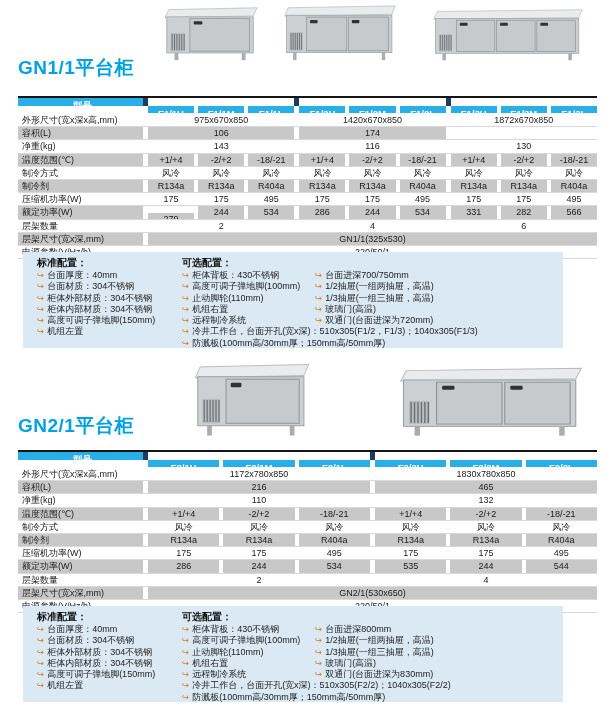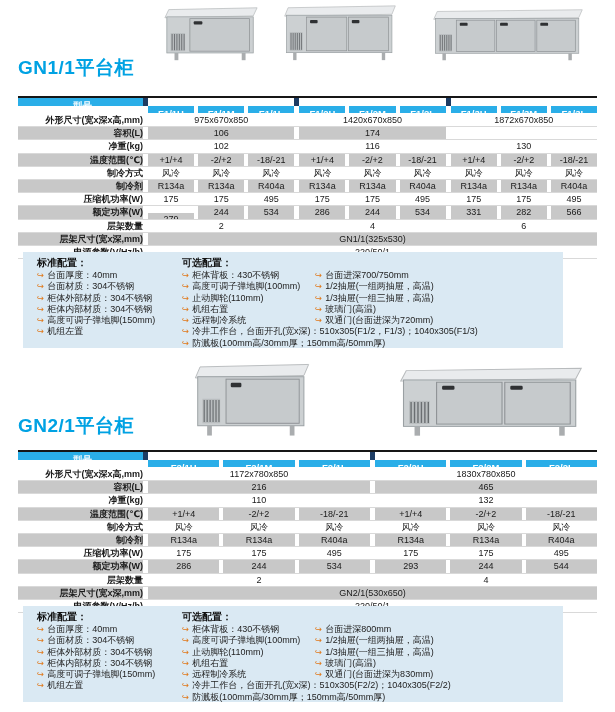--- a/index.html
+++ b/index.html
@@ -16,21 +16,21 @@
 
   .product-img{position:absolute;}
   .product-img svg{width:100%;height:100%;display:block;}
 
   .spec-table{position:absolute;left:18px;width:579px;border-top:2px solid #161616;}
   #t1{top:96px}
   #t2{top:450px}
   .trow{display:grid;align-items:stretch;border-bottom:1px solid #d9d9d9;height:12.2px;}
   .trow.head{height:15px;border-bottom:1px solid #ffffff;}
   .cell{font-size:9px;line-height:12.2px;text-align:center;white-space:nowrap;overflow:hidden;}
-  .rowlabel{font-weight:bold;text-align:right;padding-left:4px;font-size:9px;}
+  .rowlabel{font-weight:normal;text-align:left;padding-left:4px;font-size:9px;}
   .corner{background:#2aaee8;color:#fff;font-weight:bold;font-size:9.5px;line-height:15px;padding-left:4px;}
   .mhead{background:#2aaee8;color:#fff;font-weight:bold;font-size:9.5px;line-height:15px;text-align:center;}
   .gbar{background:#1d3c63;}
   .shadecell{background:#c8c8c8;}
 
   .panel{
     position:absolute;left:23px;width:540px;height:96px;background:#dae9f3;
     box-sizing:border-box;padding:5px 8px 0 14px;
   }
   #p1{top:252px}
@@ -168,21 +168,21 @@
       <div class="cell" style="grid-column: 9 / 14;">1420x670x850</div>
       <div class="cell" style="grid-column: 15 / 20;">1872x670x850</div>
     </div>
     <div class="trow" style="grid-template-columns: 125px 5px 1fr 4px 1fr 4px 1fr 5px 1fr 4px 1fr 4px 1fr 5px 1fr 4px 1fr 4px 1fr;">
       <div class="cell rowlabel shadecell" style="grid-column: 1 / 2;">容积(L)</div>
       <div class="cell shadecell" style="grid-column: 3 / 8;">106</div>
       <div class="cell shadecell" style="grid-column: 9 / 14;">174</div>
     </div>
     <div class="trow" style="grid-template-columns: 125px 5px 1fr 4px 1fr 4px 1fr 5px 1fr 4px 1fr 4px 1fr 5px 1fr 4px 1fr 4px 1fr;">
       <div class="cell rowlabel" style="grid-column: 1 / 2;">净重(kg)</div>
-      <div class="cell" style="grid-column: 3 / 8;">102</div>
+      <div class="cell" style="grid-column: 3 / 8;">143</div>
       <div class="cell" style="grid-column: 9 / 14;">116</div>
       <div class="cell" style="grid-column: 15 / 20;">130</div>
     </div>
     <div class="trow" style="grid-template-columns: 125px 5px 1fr 4px 1fr 4px 1fr 5px 1fr 4px 1fr 4px 1fr 5px 1fr 4px 1fr 4px 1fr;">
       <div class="cell rowlabel shadecell" style="grid-column: 1 / 2;">温度范围(℃)</div>
       <div class="cell shadecell" style="grid-column: 3 / 4;">+1/+4</div>
       <div class="cell shadecell" style="grid-column: 5 / 6;">-2/+2</div>
       <div class="cell shadecell" style="grid-column: 7 / 8;">-18/-21</div>
       <div class="cell shadecell" style="grid-column: 9 / 10;">+1/+4</div>
       <div class="cell shadecell" style="grid-column: 11 / 12;">-2/+2</div>
@@ -315,21 +315,21 @@
       <div class="cell" style="grid-column: 7 / 8;">495</div>
       <div class="cell" style="grid-column: 9 / 10;">175</div>
       <div class="cell" style="grid-column: 11 / 12;">175</div>
       <div class="cell" style="grid-column: 13 / 14;">495</div>
     </div>
     <div class="trow" style="grid-template-columns: 125px 5px 1fr 4px 1fr 4px 1fr 5px 1fr 4px 1fr 4px 1fr;">
       <div class="cell rowlabel shadecell" style="grid-column: 1 / 2;">额定功率(W)</div>
       <div class="cell shadecell" style="grid-column: 3 / 4;">286</div>
       <div class="cell shadecell" style="grid-column: 5 / 6;">244</div>
       <div class="cell shadecell" style="grid-column: 7 / 8;">534</div>
-      <div class="cell shadecell" style="grid-column: 9 / 10;">293</div>
+      <div class="cell shadecell" style="grid-column: 9 / 10;">535</div>
       <div class="cell shadecell" style="grid-column: 11 / 12;">244</div>
       <div class="cell shadecell" style="grid-column: 13 / 14;">544</div>
     </div>
     <div class="trow" style="grid-template-columns: 125px 5px 1fr 4px 1fr 4px 1fr 5px 1fr 4px 1fr 4px 1fr;">
       <div class="cell rowlabel" style="grid-column: 1 / 2;">层架数量</div>
       <div class="cell" style="grid-column: 3 / 8;">2</div>
       <div class="cell" style="grid-column: 9 / 14;">4</div>
     </div>
     <div class="trow" style="grid-template-columns: 125px 5px 1fr 4px 1fr 4px 1fr 5px 1fr 4px 1fr 4px 1fr;">
       <div class="cell rowlabel shadecell" style="grid-column: 1 / 2;">层架尺寸(宽x深,mm)</div>

